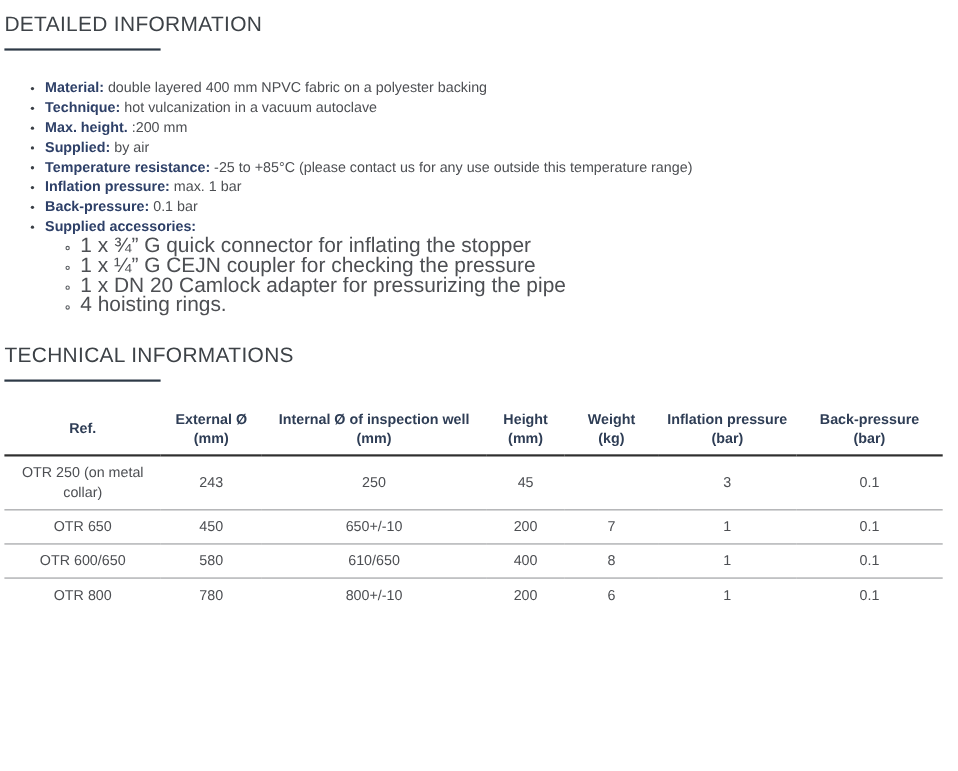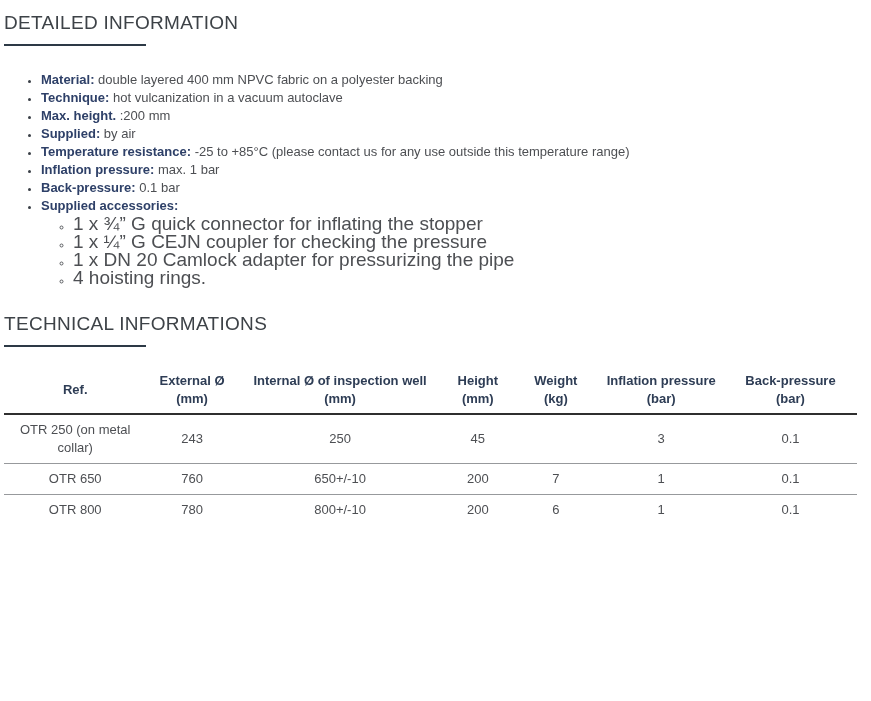--- a/index.html
+++ b/index.html
@@ -136,24 +136,33 @@
             <td>OTR 250 (on metal collar)</td>
             <td>243</td>
             <td>250</td>
             <td>45</td>
             <td></td>
             <td>3</td>
             <td>0.1</td>
           </tr>
           <tr>
             <td>OTR 650</td>
-            <td>760</td>
+            <td>450</td>
             <td>650+/-10</td>
             <td>200</td>
             <td>7</td>
+            <td>1</td>
+            <td>0.1</td>
+          </tr>
+          <tr>
+            <td>OTR 600/650</td>
+            <td>580</td>
+            <td>610/650</td>
+            <td>400</td>
+            <td>8</td>
             <td>1</td>
             <td>0.1</td>
           </tr>
           <tr>
             <td>OTR 800</td>
             <td>780</td>
             <td>800+/-10</td>
             <td>200</td>
             <td>6</td>
             <td>1</td>

